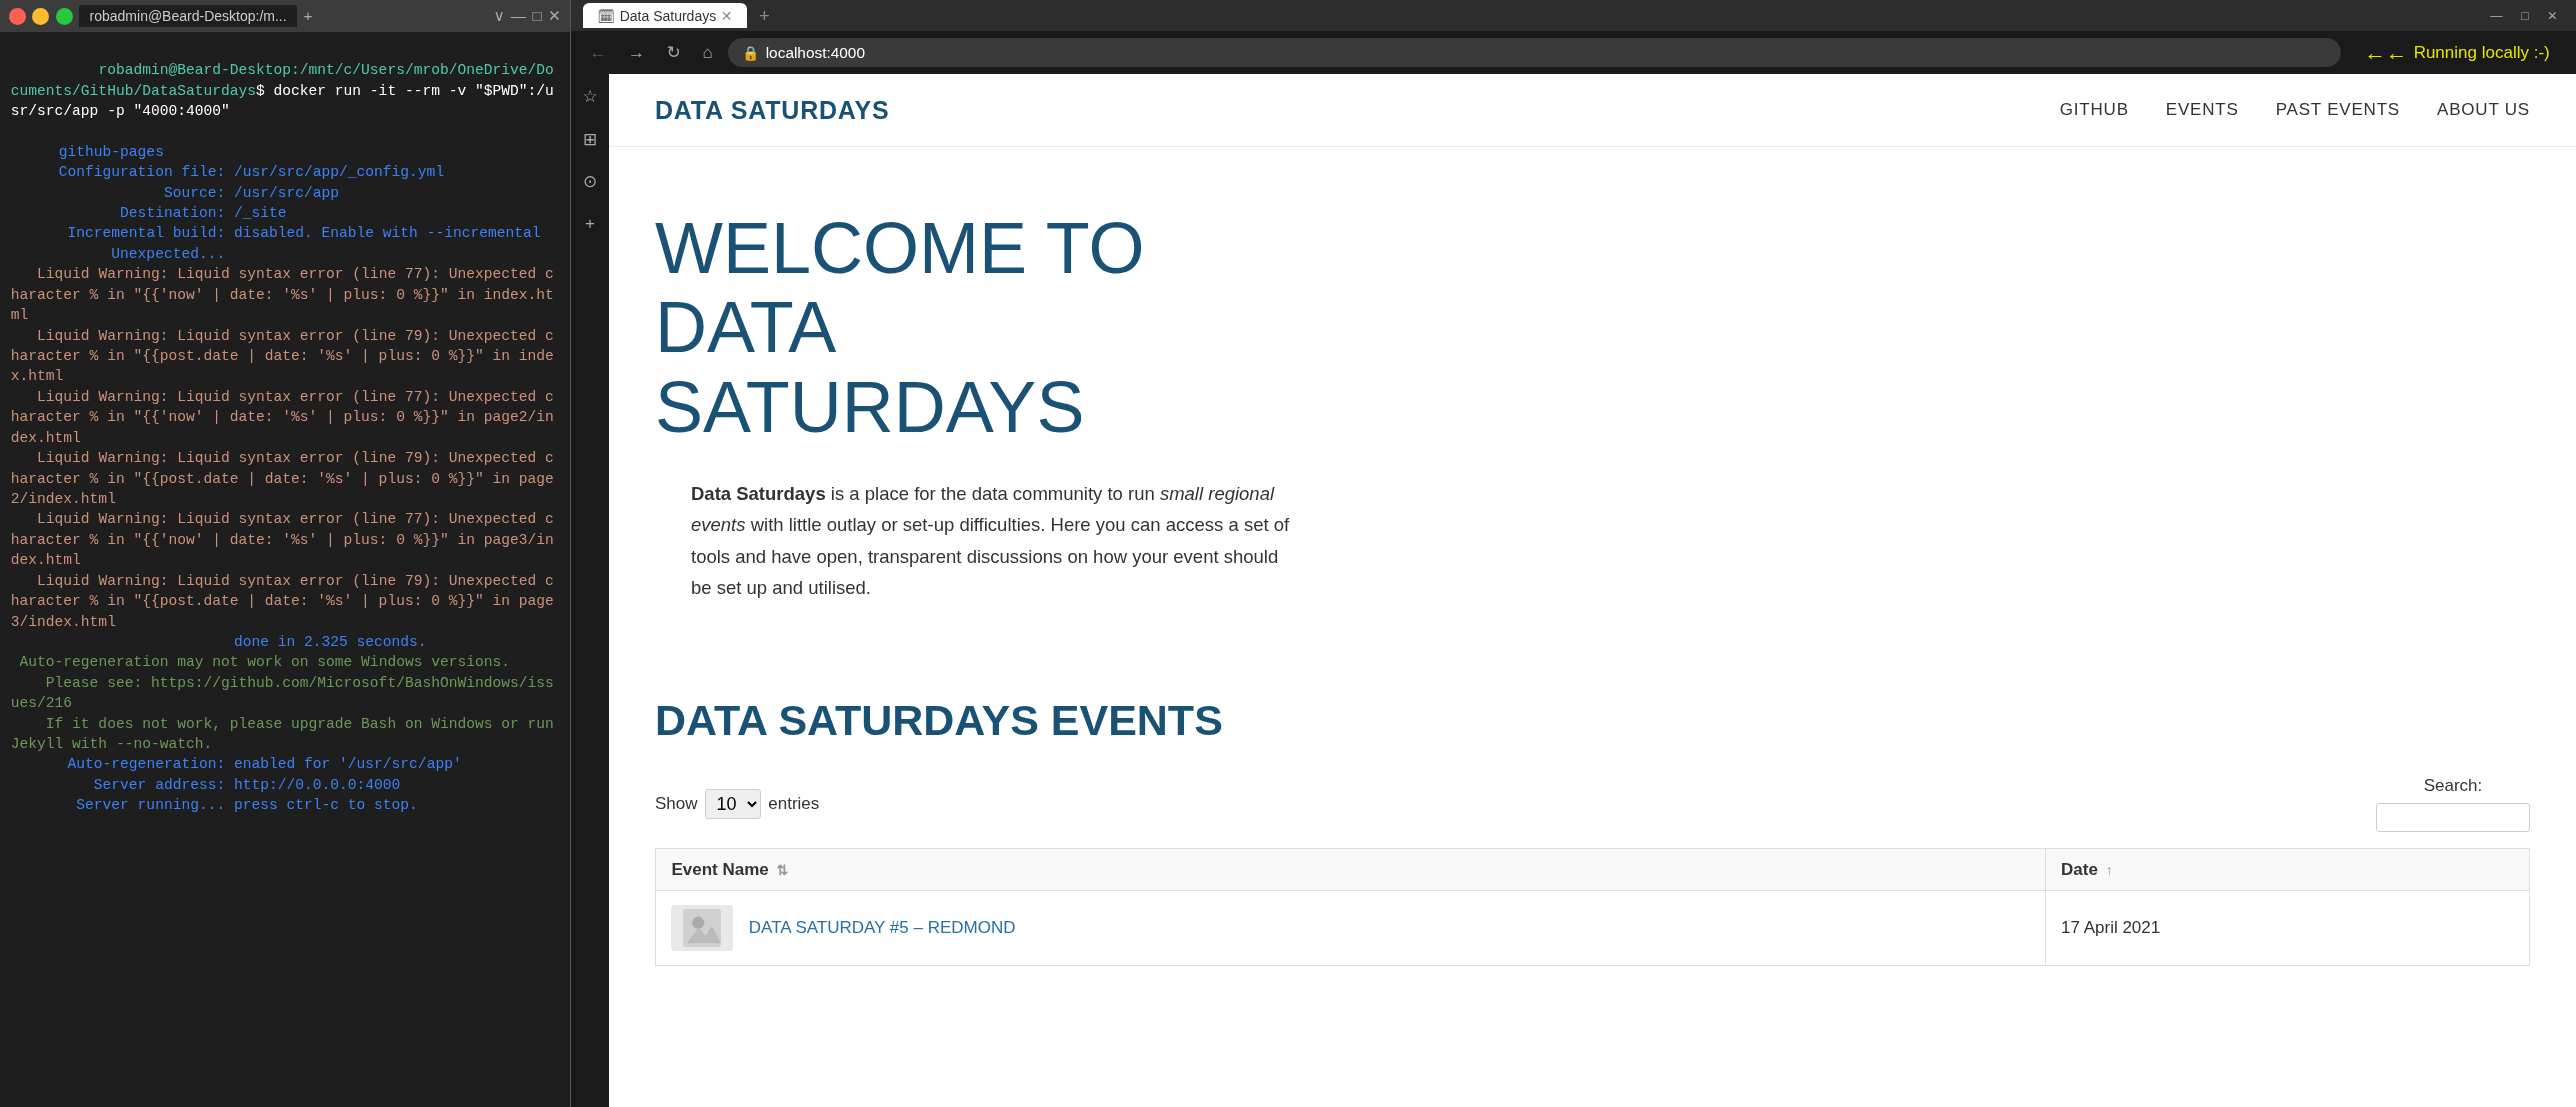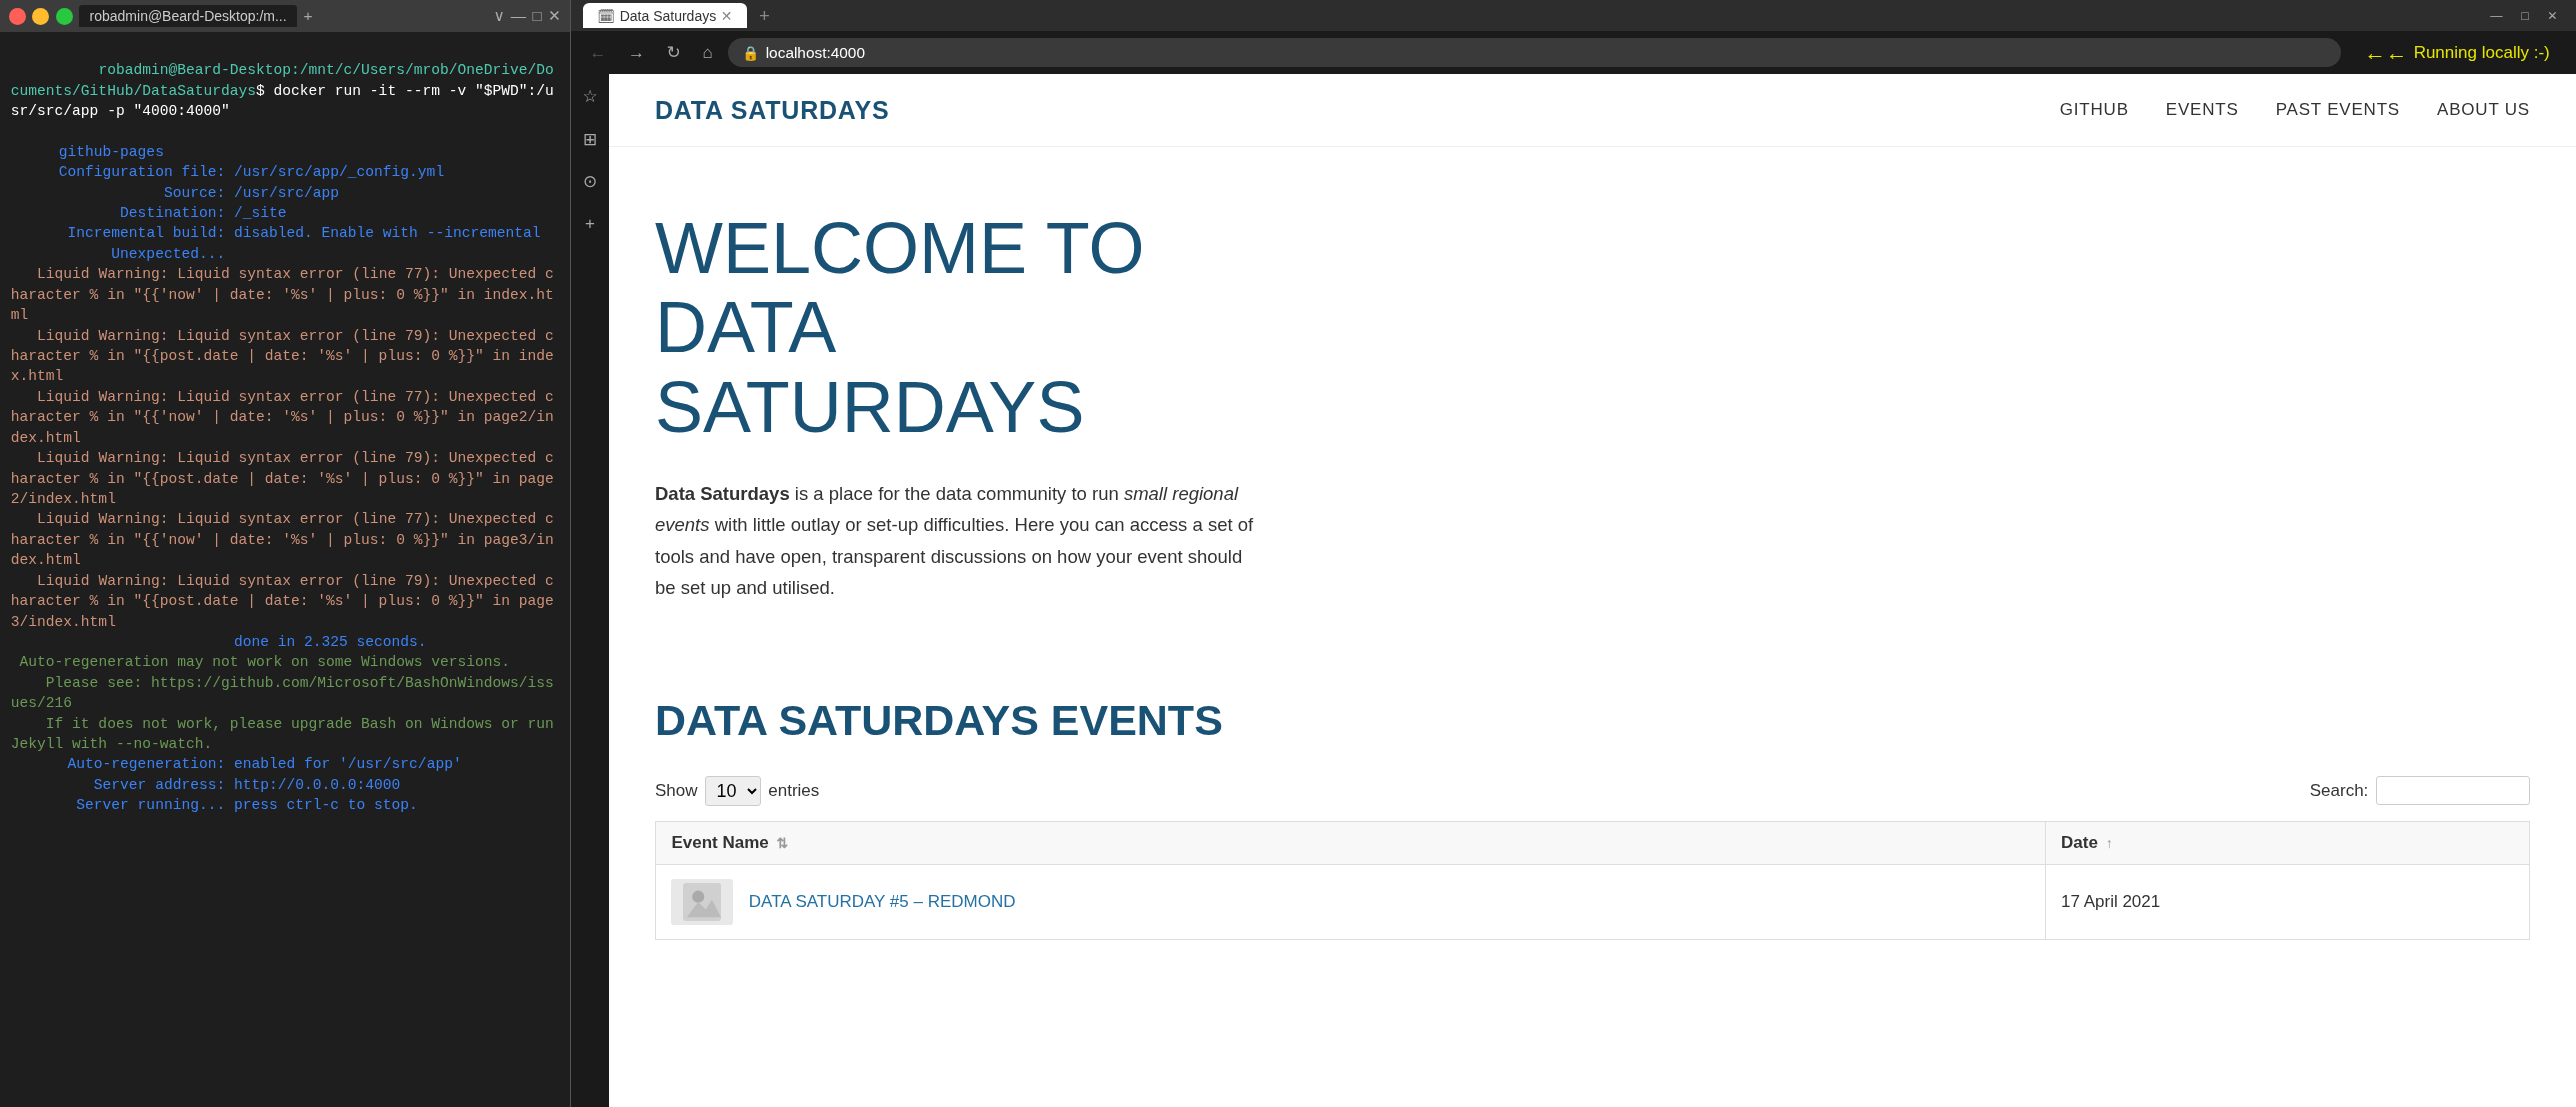--- a/index.html
+++ b/index.html
@@ -240,20 +240,21 @@
       margin-bottom: 31px;
       text-transform: uppercase;
       max-width: 524px;
     }
 
     .hero-description {
       font-size: 18.5px;
       color: #333;
       line-height: 1.7;
       max-width: 601px;
+      margin-left: 36px;
     }
 
     .hero-description strong {
       font-weight: bold;
     }
 
     .hero-description em {
       font-style: italic;
     }
 
@@ -289,20 +290,21 @@
       font-size: 18px;
       padding: 3.1px 6.2px;
       border: 0.8px solid #ccc;
       border-radius: 3.1px;
     }
 
     .search-box {
       display: flex;
       align-items: center;
       gap: 7.7px;
+      flex-direction: column;
     }
 
     .search-label {
       font-size: 17px;
       color: #333;
     }
 
     .search-input {
       border: 0.8px solid #ccc;
       border-radius: 3.1px;

